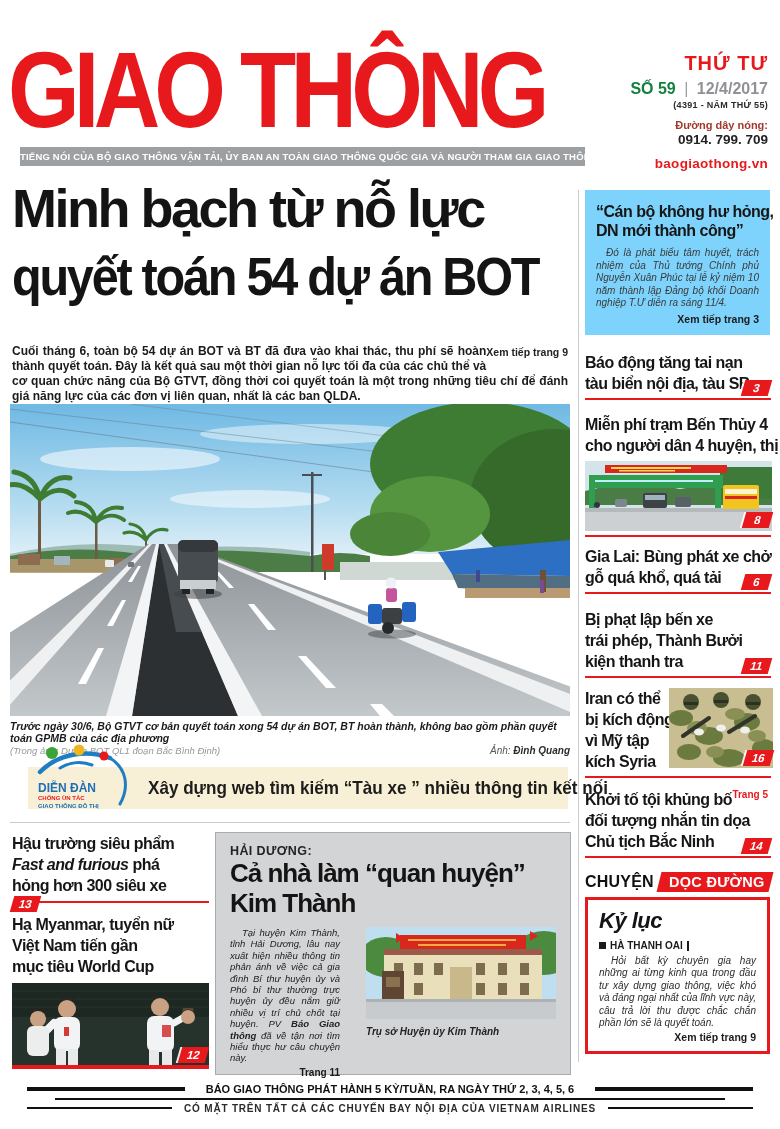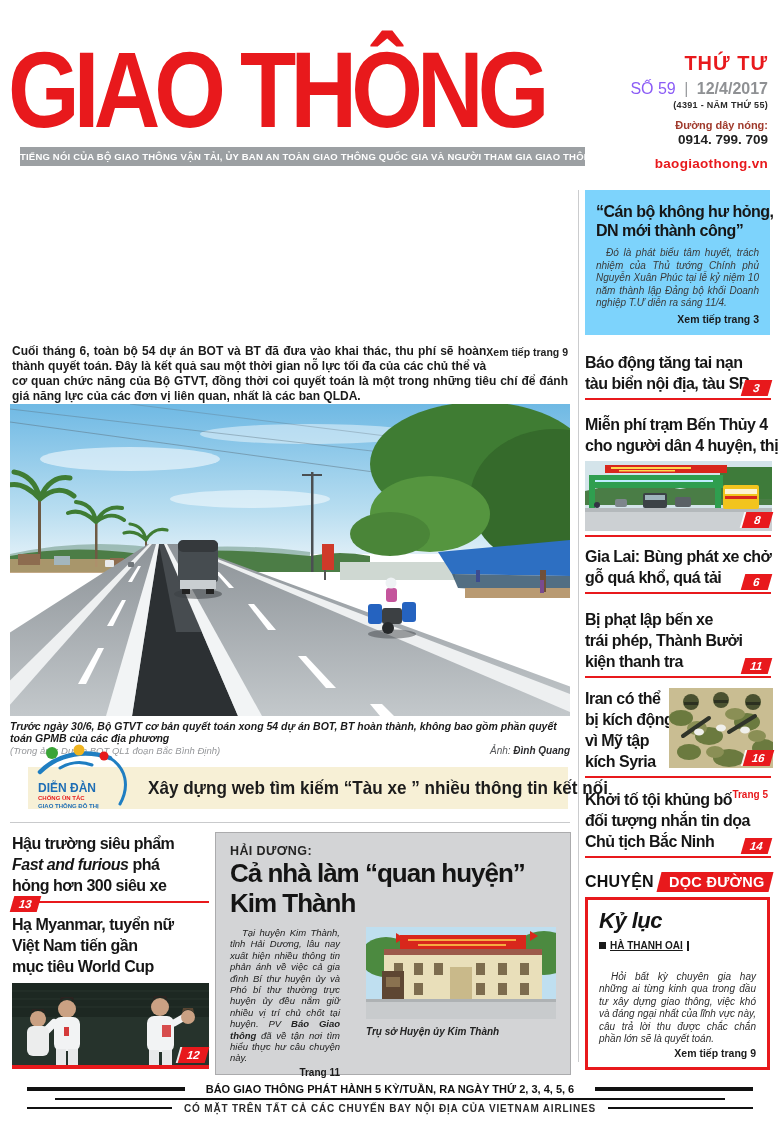--- a/index.html
+++ b/index.html
@@ -10,21 +10,21 @@
   
   .logo { position:absolute; left:8px; top:38px; width:562px; height:110px; overflow:visible; }
   .logo-text { font-size:95px; font-weight:900; color:#e8191c; letter-spacing:-6px; line-height:0.95;
                transform:scaleY(1.14) scaleX(0.97); transform-origin:left top; white-space:nowrap; }
   .tagline-bar { position:absolute; left:20px; top:147px; width:565px; height:19px; background:#9ca0a3;
                  color:#fff; font-size:9.5px; font-weight:700; text-align:center; line-height:19px;
                  letter-spacing:0.2px; white-space:nowrap; }
   .mast-right { position:absolute; right:12px; top:52px; width:210px; text-align:right; }
   .weekday { color:#e8191c; font-weight:900; font-size:20px; letter-spacing:1px; }
   .issue-row { margin-top:5px; font-size:16px; white-space:nowrap; }
-  .issue-no { font-weight:400; color:#8b5cf6; }
+  .issue-no { font-weight:700; color:#15803d; }
   .issue-sep { color:#9b9da0; font-weight:400; padding:0 4px; }
   .issue-date { color:#8f9194; font-weight:700; }
   .issue-detail { margin-top:2px; font-size:9px; font-weight:700; color:#2a2a2a; letter-spacing:0.3px; }
   .hotline-label { margin-top:9px; font-size:11px; font-weight:700; color:#a03a2c; }
   .hotline-num { margin-top:1px; font-size:13.5px; font-weight:900; color:#222; }
   .website { margin-top:9px; font-size:13.5px; font-weight:900; color:#e8191c; letter-spacing:0.3px; }
 
   
   .headline { position:absolute; left:12px; top:174px; width:558px; }
   .hl-line { display:block; font-size:54px; font-weight:900; color:#141414; letter-spacing:-2.5px;
@@ -98,24 +98,24 @@
 
   .col-header { position:absolute; left:0; top:872px; width:186px; display:flex; align-items:center; }
   .col-header .w1 { font-size:16px; font-weight:900; color:#111; letter-spacing:0.2px; padding-right:5px; }
   .col-header .w2 { flex:1; background:#e8191c; color:#fff; font-size:14.5px; font-weight:900;
                     padding:2px 0 2px 10px; transform:skewX(-14deg); }
   .col-header .w2 span { display:inline-block; transform:skewX(14deg); letter-spacing:0.3px; }
   .col-box { position:absolute; left:0; top:897px; width:185px; border:3px solid #e8191c;
              padding:8px 11px 8px 11px; background:#fff; }
   .col-title-line { display:block; font-size:22px; font-weight:900; font-style:italic; color:#141414;
                     line-height:25px; letter-spacing:-0.5px; white-space:nowrap; }
-  .col-byline { margin-top:7px; font-size:10px; font-weight:900; color:#1a1a1a; display:flex; align-items:center; gap:4px;text-decoration:underline; }
+  .col-byline { margin-top:7px; font-size:10px; font-weight:900; color:#1a1a1a; display:flex; align-items:center; gap:4px; }
   .col-byline .sq { width:7px; height:7px; background:#1a1a1a; display:inline-block; }
   .col-byline .bar { width:2px; height:10px; background:#1a1a1a; display:inline-block; }
-  .col-body { margin-top:20px; font-size:10px; font-style:italic; font-weight:500; color:#2c2c2c;
+  .col-body { margin-top:4px; font-size:10px; font-style:italic; font-weight:500; color:#2c2c2c;
               line-height:1.24; text-align:justify; }
   .col-body .ind { display:inline-block; width:12px; }
   .col-cont { margin-top:2px; text-align:right; font-size:10.5px; font-weight:900; color:#1a1a1a; }
 
   
   .footer { position:absolute; left:0; top:1083px; width:780px; }
   .f-row { display:flex; align-items:center;gap:12px; }
   .f-bar { width:158px; background:#111; }
   .f-bar.thick { height:3.5px; }
   .f-bar.thin { height:1.5px; }
@@ -141,20 +141,24 @@
       <span class="issue-no">SỐ 59</span>
       <span class="issue-sep">|</span>
       <span class="issue-date">12/4/2017</span>
     </div>
     <div class="issue-detail">(4391 - NĂM THỨ 55)</div>
     <div class="hotline-label">Đường dây nóng:</div>
     <div class="hotline-num">0914. 799. 709</div>
     <div class="website">baogiaothong.vn</div>
   </div>
 
+  <div class="headline">
+    <span class="hl-line l1">Minh bạch từ nỗ lực</span>
+    <span class="hl-line l2">quyết toán 54 dự án BOT</span>
+  </div>
   <div class="lede">
     <span class="cont">Xem tiếp trang 9</span>
     <span>Cuối tháng 6, toàn bộ 54 dự án BOT và BT đã đưa vào khai thác, thu phí sẽ hoàn thành quyết toán. Đây là kết quả sau một thời gian nỗ lực tối đa của các chủ thể và cơ quan chức năng của Bộ GTVT, đồng thời coi quyết toán là một trong những tiêu chí để đánh giá năng lực của các đơn vị liên quan, nhất là các ban QLDA.</span>
   </div>
 
   <svg class="main-photo" viewBox="0 0 560 312" preserveAspectRatio="none">
     <defs>
       <linearGradient id="sky" x1="0" y1="0" x2="0" y2="1">
         <stop offset="0" stop-color="#6fb9e4"></stop>
           <stop offset="0.7" stop-color="#b7ddf0"></stop>

